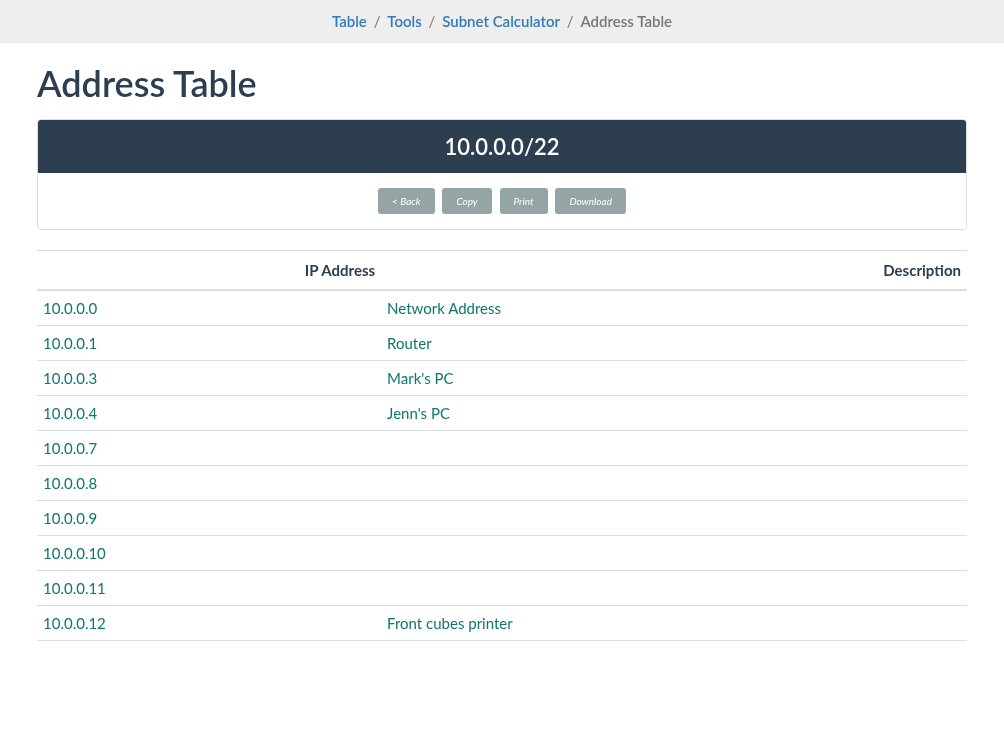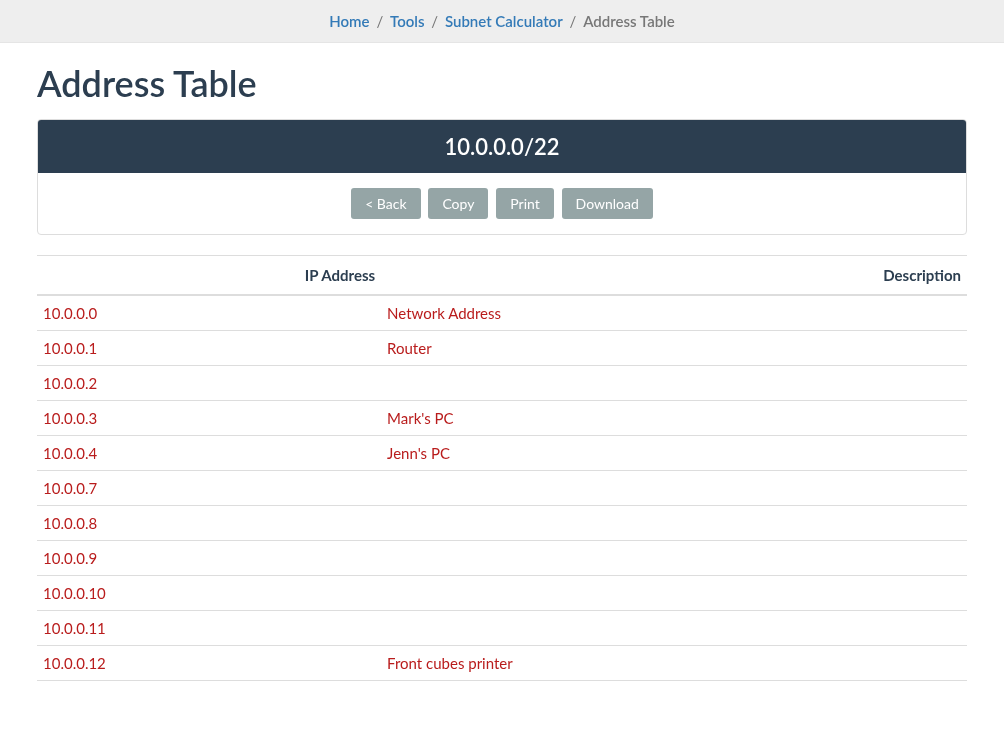--- a/index.html
+++ b/index.html
@@ -61,53 +61,54 @@
       padding: 15px;
       text-align: center;
     }
     .btn {
       display: inline-block;
       background: #95a5a6;
       color: #fff;
       border: none;
       border-radius: 3px;
       padding: 7px 14px;
-      font-size: 14px;
+      font-size: 10px;
       margin: 0 2px;
       cursor: pointer;
       font-family: inherit;
+      font-style: italic;
     }
     table.address-table {
       width: 100%;
       border-collapse: collapse;
       margin-top: 10px;
     }
     table.address-table th {
       text-align: right;
       font-weight: 700;
       color: #2c3e50;
       font-size: 15px;
       padding: 10px 6px;
       border-top: 1px solid #ddd;
       border-bottom: 2px solid #ddd;
     }
     table.address-table td {
       padding: 8px 6px;
       border-bottom: 1px solid #ddd;
-      color: #b91c1c;
+      color: #0f766e;
       font-size: 15px;
     }
     .col-ip { width: 37%; }
     .col-desc { width: 63%; margin-left: 36px; }
   </style>
 </head>
 <body>
 
 <div class="breadcrumb-bar">
-  <a href="#">Home</a>
+  <a href="#">Table</a>
   <span class="sep">/</span>
   <a href="#">Tools</a>
   <span class="sep">/</span>
   <a href="#">Subnet Calculator</a>
   <span class="sep">/</span>
   <span class="current">Address Table</span>
 </div>
 
 <div class="container">
   <h1 class="page-title">Address Table</h1>
@@ -132,24 +133,20 @@
     <tbody id="table-body">
     <tr>
           <td>10.0.0.0</td>
           <td>Network Address</td>
         </tr>
         <tr>
           <td>10.0.0.1</td>
           <td>Router</td>
         </tr>
         <tr>
-          <td>10.0.0.2</td>
-          <td></td>
-        </tr>
-        <tr>
           <td>10.0.0.3</td>
           <td>Mark's PC</td>
         </tr>
         <tr>
           <td>10.0.0.4</td>
           <td>Jenn's PC</td>
         </tr>
         <tr>
           <td>10.0.0.7</td>
           <td></td>

